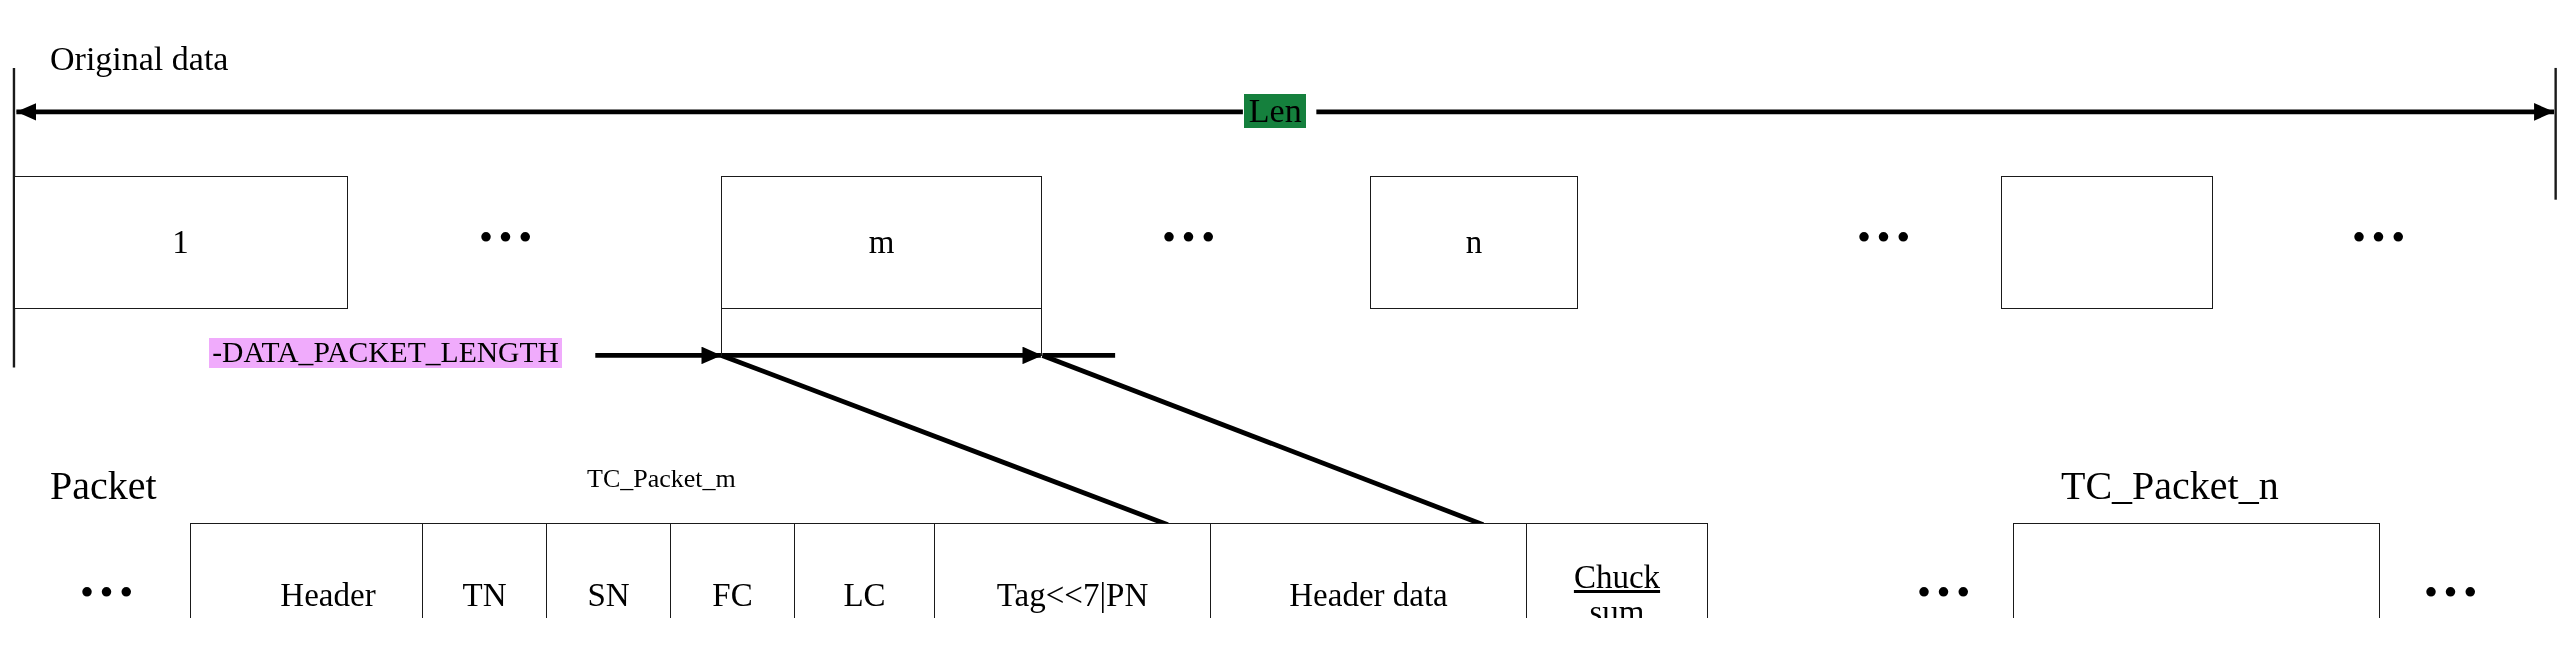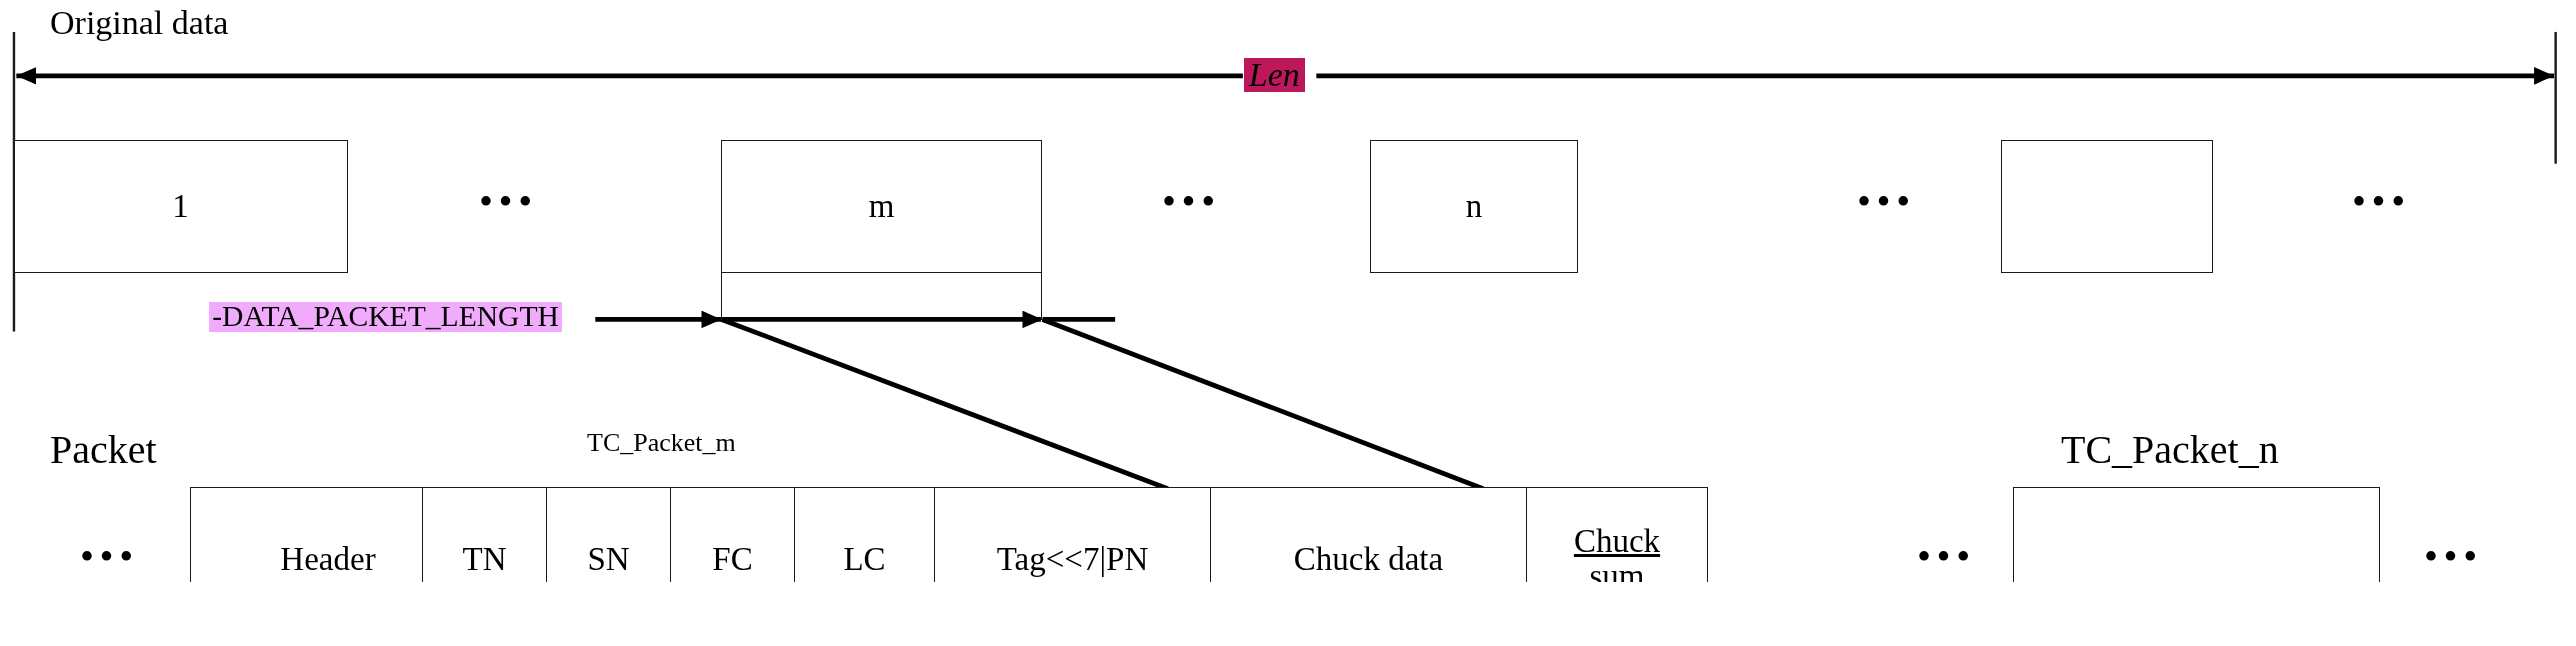--- a/index.html
+++ b/index.html
@@ -9,37 +9,38 @@
     background: #ffffff;
   }
   #stage {
     position: relative;
     width: 2576px;
     height: 582px;
     background: #ffffff;
     font-family: "Liberation Serif", "DejaVu Serif", serif;
     color: #000000;
     overflow: hidden;
+    margin-top: 36px;
   }
   #vector-layer {
     position: absolute;
     left: 0;
     top: 0;
     width: 2576px;
     height: 646px;
   }
   .lbl {
     position: absolute;
     white-space: pre;
     line-height: 1;
     color: #000;
   }
   
   .t-original  { font-size: 34px; left: 50px;  top: 6.4px;  }
-  .t-len       { font-size: 34px; left: 1244px; top: 58px; background:#be185d; padding:0 4.8px;font-style:italic; }
+  .t-len       { font-size: 34px; left: 1244px; top: 58px; background:#15803d; padding:0 4.8px; }
   .t-dpl       { font-size: 29.6px; left: 209px; top: 302px; letter-spacing: 0px; background:#f0abfc; padding:0 3.2px;}
   .t-packet    { font-size: 40px; left: 50px;  top: 430px; }
   .t-tcm       { font-size: 26px; left: 587px; top: 430px; }
   .t-tcn       { font-size: 40px; left: 2061px; top: 430px; }
 
   
   .topbox {
     position: absolute;
     top: 140px;
     height: 133px;
@@ -196,21 +197,21 @@
     <div class="field" style="width:124px;">
       <span>FC</span>
     </div>
     <div class="field" style="width:140px;">
       <span>LC</span>
     </div>
     <div class="field" style="width:276px;">
       <span>Tag&lt;&lt;7|PN</span>
     </div>
     <div class="field" style="width:316px;">
-      <span>Chuck data</span>
+      <span>Header data</span>
     </div>
     <div class="field" style="width:180px;text-decoration:underline;">
       <span style="white-space:pre-line;">Chuck
 sum</span>
     </div>
   </div>
 
   <div class="ellip" style="left:1917px; top:537px;">•••</div>
 
   <div id="tail-tc-n-box"></div>

